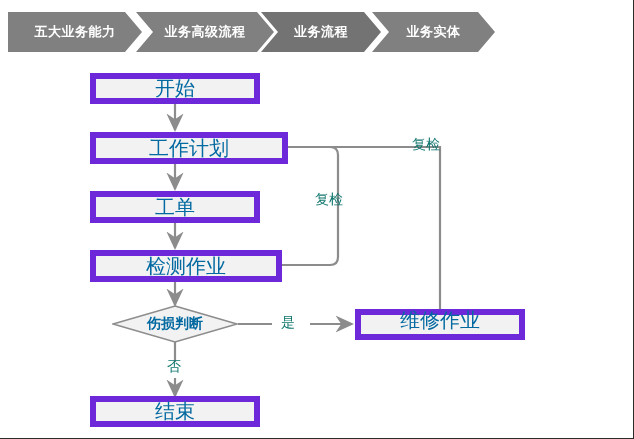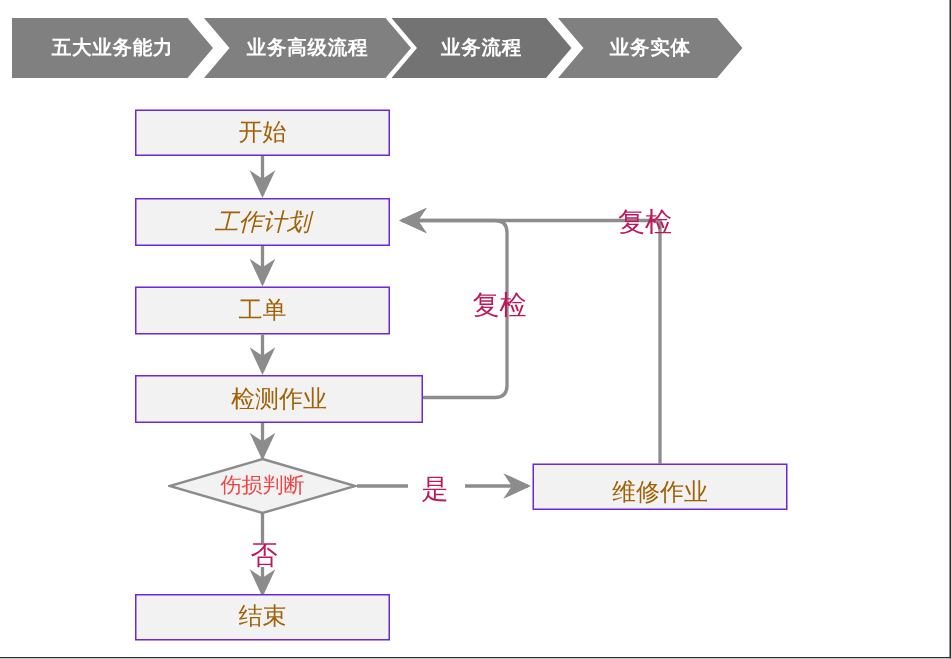--- a/index.html
+++ b/index.html
@@ -55,50 +55,51 @@
     position: absolute;
     left: 0;
     top: 0;
     width: 634px;
     height: 439px;
   }
   .node {
     position: absolute;
     box-sizing: border-box;
     background: #f2f2f2;
-    border: 1px solid #6d28d9;
+    border: 6px solid #6d28d9;
     display: flex;
     align-items: center;
     justify-content: center;
-    color: #a16207;
-    font-size: 16px;
+    color: #0369a1;
+    font-size: 20px;
     white-space: nowrap;
   }
   .diamond-wrap {
     position: absolute;
     display: flex;
     align-items: center;
     justify-content: center;
   }
   .diamond-shape {
     position: absolute;
     left: 0; top: 0;
     width: 100%; height: 100%;
   }
   .diamond-label {
     position: relative;
     z-index: 2;
     font-size: 14px;
-    color: #ef4444;
+    color: #0369a1;
     white-space: nowrap;
+    font-weight: bold;
   }
   .edge-label {
     position: absolute;
-    font-size: 18px;
-    color: #be185d;
+    font-size: 14px;
+    color: #0f766e;
     white-space: nowrap;
   }
   svg.connectors {
     position: absolute;
     left: 0; top: 0;
     width: 634px;
     height: 439px;
     pointer-events: none;
   }
 </style>
@@ -149,21 +150,21 @@
         <path d="M261,265 L330,265 Q338,265 338,257 L338,155 Q338,147 330,147 L268,147" marker-end="url(#ah)"></path>
 
         <path d="M440,310 L440,147 L268,147" marker-end="url(#ah)"></path>
       </g>
     </svg>
 
     <div class="node" style="left:90px;  top:73px;  width:170px; height:31px;">
       <span>开始</span>
     </div>
 
-    <div class="node" style="left:90px;  top:132px; width:170px; height:32px;font-style:italic;">
+    <div class="node" style="left:90px;  top:132px; width:198px; height:32px;">
       <span>工作计划</span>
     </div>
 
     <div class="node" style="left:90px;  top:191px; width:170px; height:32px;">
       <span>工单</span>
     </div>
 
     <div class="node" style="left:90px;  top:250px; width:192px; height:32px;">
       <span>检测作业</span>
     </div>

